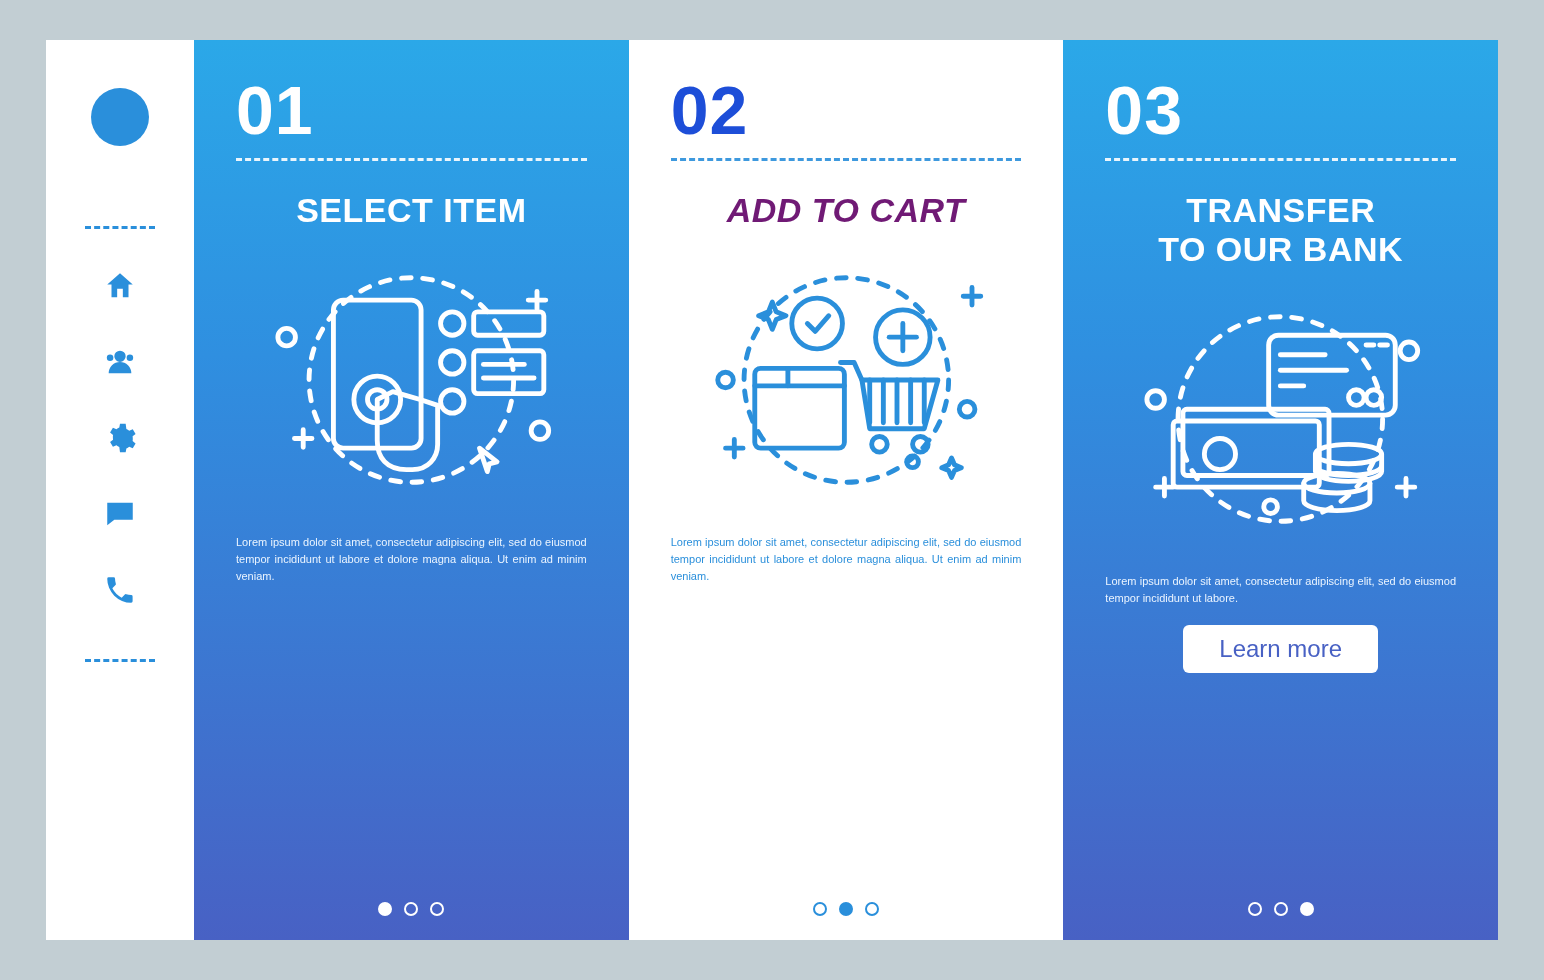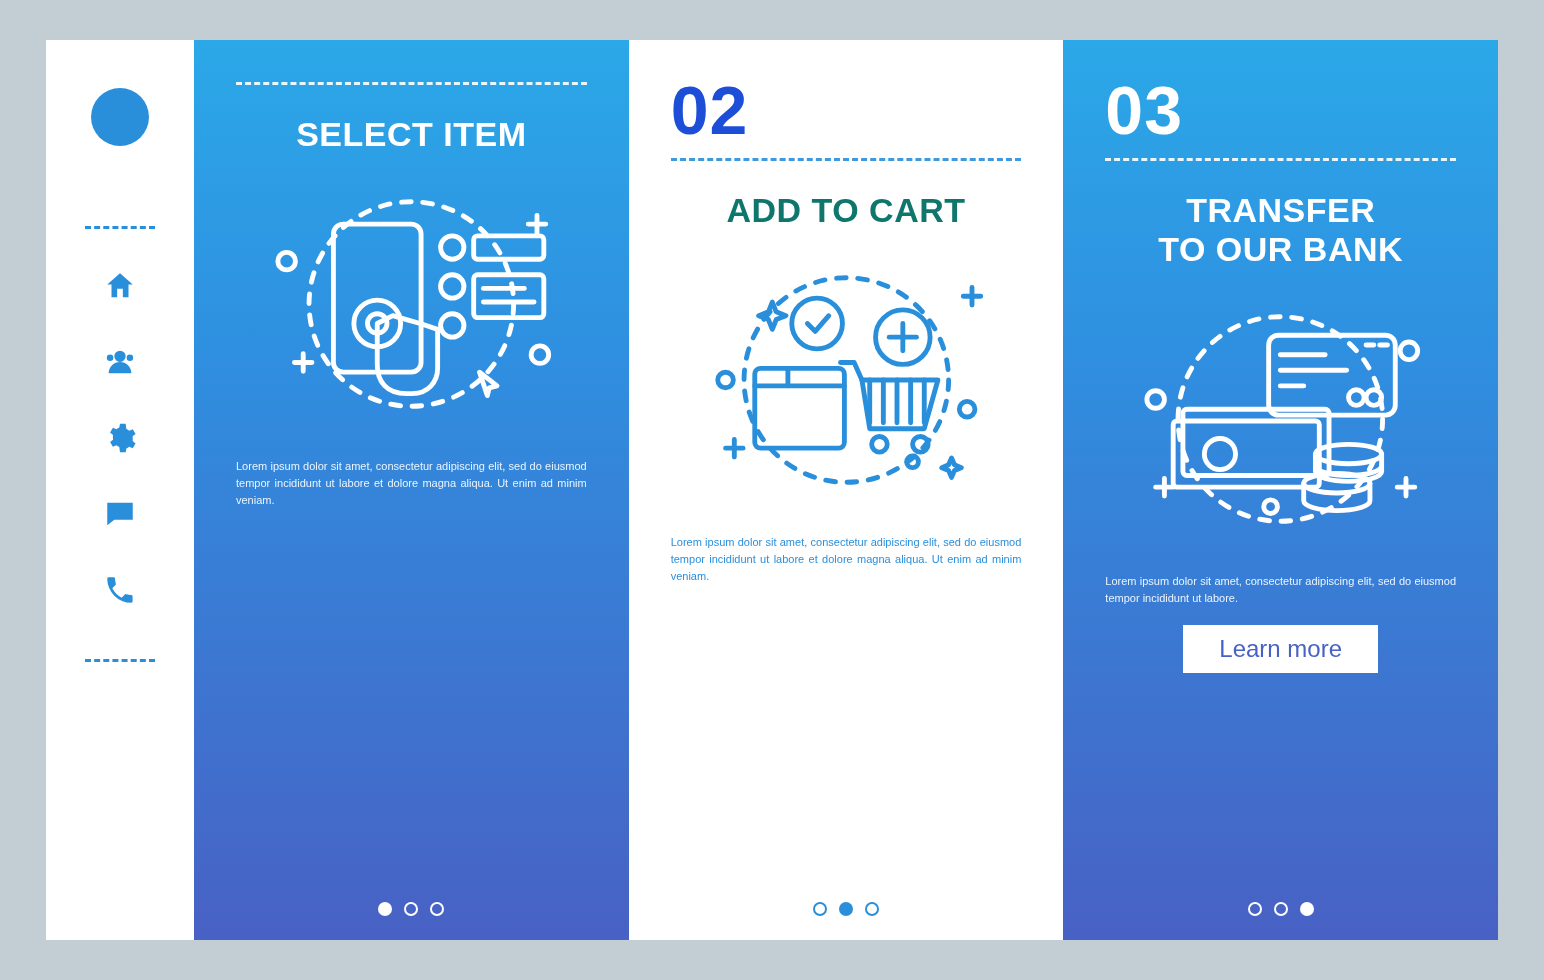--- a/index.html
+++ b/index.html
@@ -82,21 +82,21 @@
   }
   .step-title {
     font-size: 34px;
     font-weight: 800;
     letter-spacing: .5px;
     line-height: 1.15;
     text-align: center;
     margin-bottom: 20px;
     white-space: pre-line;
   }
-  .panel.white .step-title { color: #0f766e; }
+  .panel.white .step-title { color: #701a75; font-style: italic; }
   .illus {
     width: 100%;
     height: 260px;
     display: flex;
     align-items: center;
     justify-content: center;
     margin-bottom: 24px;
   }
   .illus svg { width: 100%; height: 100%; }
   .body-text {
@@ -105,21 +105,21 @@
     text-align: justify;
     hyphens: auto;
   }
   .panel.blue .body-text { color: #eaf4ff; }
   .panel.white .body-text { color: #2a8fdb; }
 
   .btn {
     background: #fff;
     color: #4861c4;
     border: none;
-    border-radius: 0;
+    border-radius: 6px;
     padding: 10px 36px;
     font-size: 24px;
     font-weight: 500;
     align-self: center;
     margin-top: 18px;
     cursor: pointer;
   }
   .dots {
     position: absolute;
     bottom: 24px;
@@ -172,20 +172,21 @@
           <path d="M6.6 10.8a15 15 0 0 0 6.6 6.6l2.2-2.2a1 1 0 0 1 1-.25 11 11 0 0 0 3.5.56 1 1 0 0 1 1 1V20a1 1 0 0 1-1 1A17 17 0 0 1 3 4a1 1 0 0 1 1-1h3.5a1 1 0 0 1 1 1 11 11 0 0 0 .56 3.5 1 1 0 0 1-.25 1z"></path>
         </svg>
     </div>
 
     <div class="side-dash bottom"></div>
   </aside>
 
   <div class="panels">
 
     <section class="panel blue">
+      <div class="step-num">01</div>
       <div class="divider"></div>
       <div class="step-title">SELECT ITEM</div>
       <div class="illus">
         <svg viewBox="0 0 360 260">
           <g fill="none" stroke="#fff" stroke-width="5" stroke-linecap="round" stroke-linejoin="round">
             <circle cx="180" cy="130" r="105" stroke-dasharray="10 12"></circle>
             <rect x="100" y="48" width="90" height="152" rx="10"></rect>
             <circle cx="145" cy="150" r="24"></circle>
             <circle cx="145" cy="150" r="10"></circle>
             <path d="M145 150v42c0 18 10 30 30 30h6c16 0 26-12 26-26v-40l-18-6-14-4-14-4z"></path>

